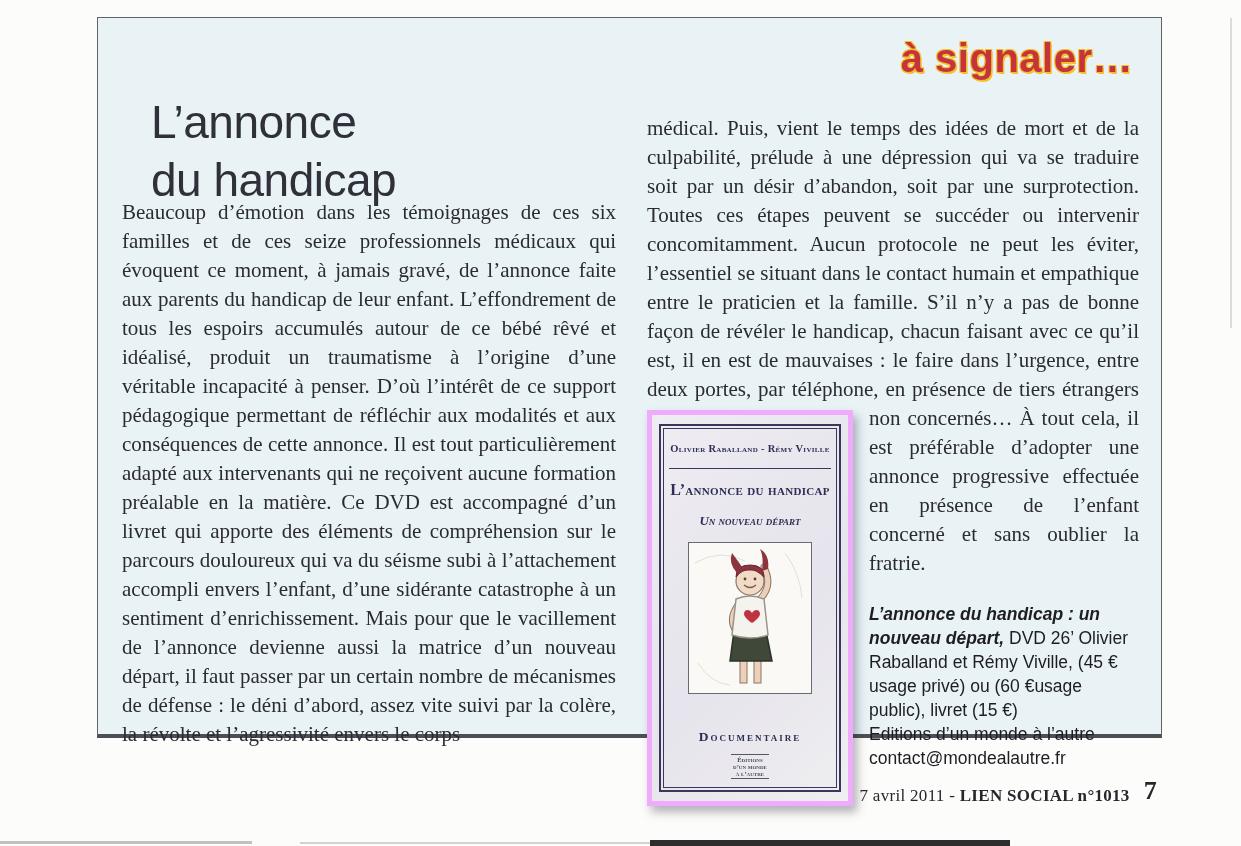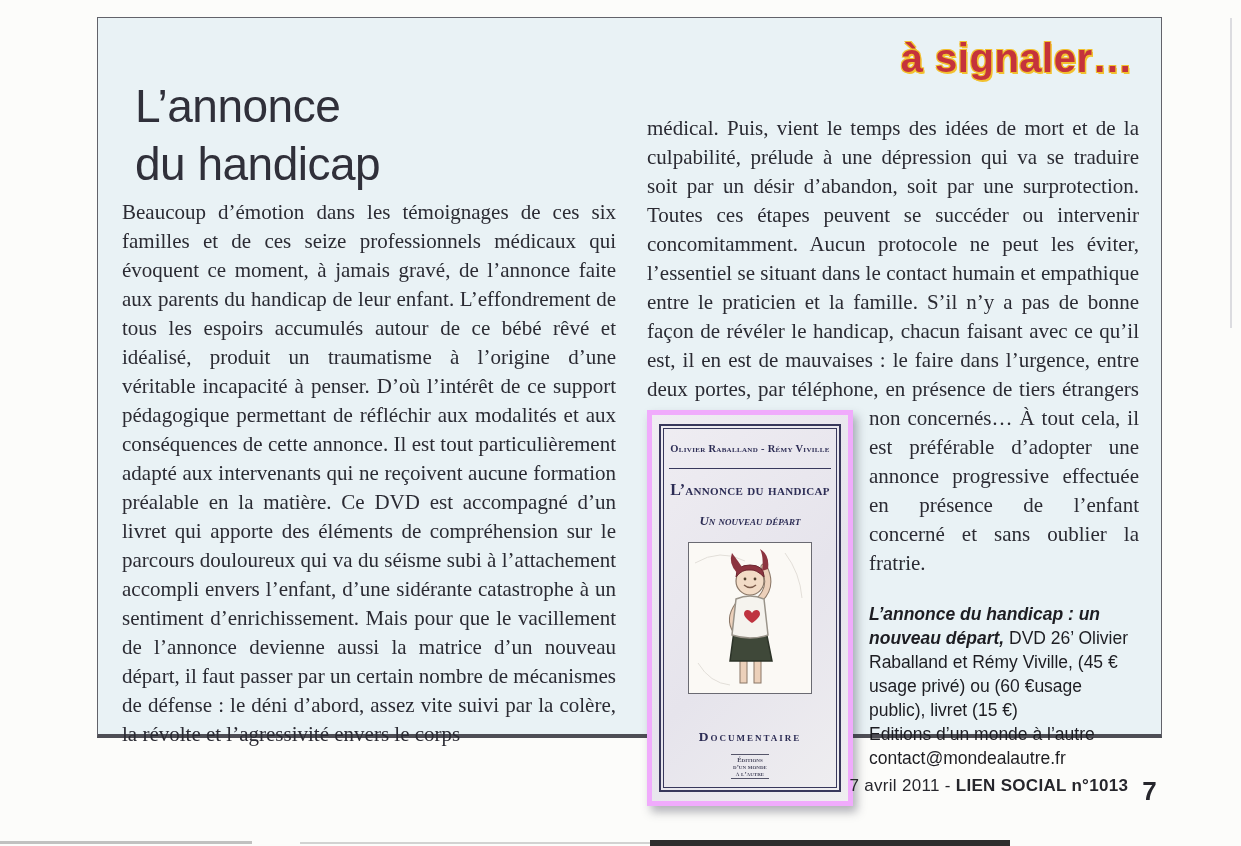--- a/index.html
+++ b/index.html
@@ -86,39 +86,39 @@
   .caption{
     margin-top:24px;
     font-family:"Liberation Sans",sans-serif;
     font-size:17.5px;line-height:24px;color:#1d1d22;text-align:left;
   }
   .caption .lead{font-weight:bold;font-style:italic;}
   .caption-line{margin:0;}
   
   .page-footer{
     position:absolute;top:776px;right:84px;
-    display:flex;align-items:flex-start;
-    font-size:17px;color:#26262c;letter-spacing:0.3px;
+    display:flex;align-items:flex-end;
+    font-size:17px;color:#26262c;letter-spacing:0.3px;font-family:Liberation Serif, serif;
   }
   .page-footer .mag{font-weight:bold;}
   .page-footer .pagenum{font-weight:bold;font-size:26px;margin-left:14px;}
   
   .scan-strip-a{position:absolute;left:0;top:841px;width:252px;height:3px;background:#8f8f8f;opacity:.55;}
   .scan-strip-b{position:absolute;left:300px;top:842px;width:350px;height:2px;background:#a8a8a8;opacity:.5;}
   .scan-strip-c{position:absolute;left:650px;top:840px;width:360px;height:6px;background:#2d2d2d;}
   .scan-edge{position:absolute;left:1230px;top:18px;width:2px;height:310px;background:#dcdce0;}
 </style>
 </head>
 <body>
 
 <div class="content-box">
 
   <div class="signal-label">à signaler…</div>
 
-  <h1 class="article-title" style="margin:1px;">
+  <h1 class="article-title" style="margin:17px;">
     <span>L’annonce</span><br>
     <span>du handicap</span>
   </h1>
 
   <div class="col-left body-serif">
     <span>Beaucoup d’émotion dans les témoignages de ces six familles et de ces seize professionnels médicaux qui évoquent ce moment, à jamais gravé, de l’annonce faite aux parents du handicap de leur enfant. L’effondrement de tous les espoirs accumulés autour de ce bébé rêvé et idéalisé, produit un traumatisme à l’origine d’une véritable incapacité à penser. D’où l’intérêt de ce support pédagogique permettant de réfléchir aux modalités et aux conséquences de cette annonce. Il est tout particulièrement adapté aux intervenants qui ne reçoivent aucune formation préalable en la matière. Ce DVD est accompagné d’un livret qui apporte des éléments de compréhension sur le parcours douloureux qui va du séisme subi à l’attachement accompli envers l’enfant, d’une sidérante catastrophe à un sentiment d’enrichissement. Mais pour que le vacillement de l’annonce devienne aussi la matrice d’un nouveau départ, il faut passer par un certain nombre de mécanismes de défense : le déni d’abord, assez vite suivi par la colère, la révolte et l’agressivité envers le corps</span>
   </div>
 
   <div class="col-right body-serif">
     <p><span>médical. Puis, vient le temps des idées de mort et de la culpabilité, prélude à une dépression qui va se traduire soit par un désir d’abandon, soit par une surprotection. Toutes ces étapes peuvent se succéder ou intervenir concomitamment. Aucun protocole ne peut les éviter, l’essentiel se situant dans le contact humain et empathique entre le praticien et la famille. S’il n’y a pas de bonne façon de révéler le handicap, chacun faisant avec ce qu’il est, il en est de mauvaises : le faire dans l’urgence, entre deux portes, par téléphone, en présence de tiers étrangers non concernés… À tout </span><span class="dvd-slot">

